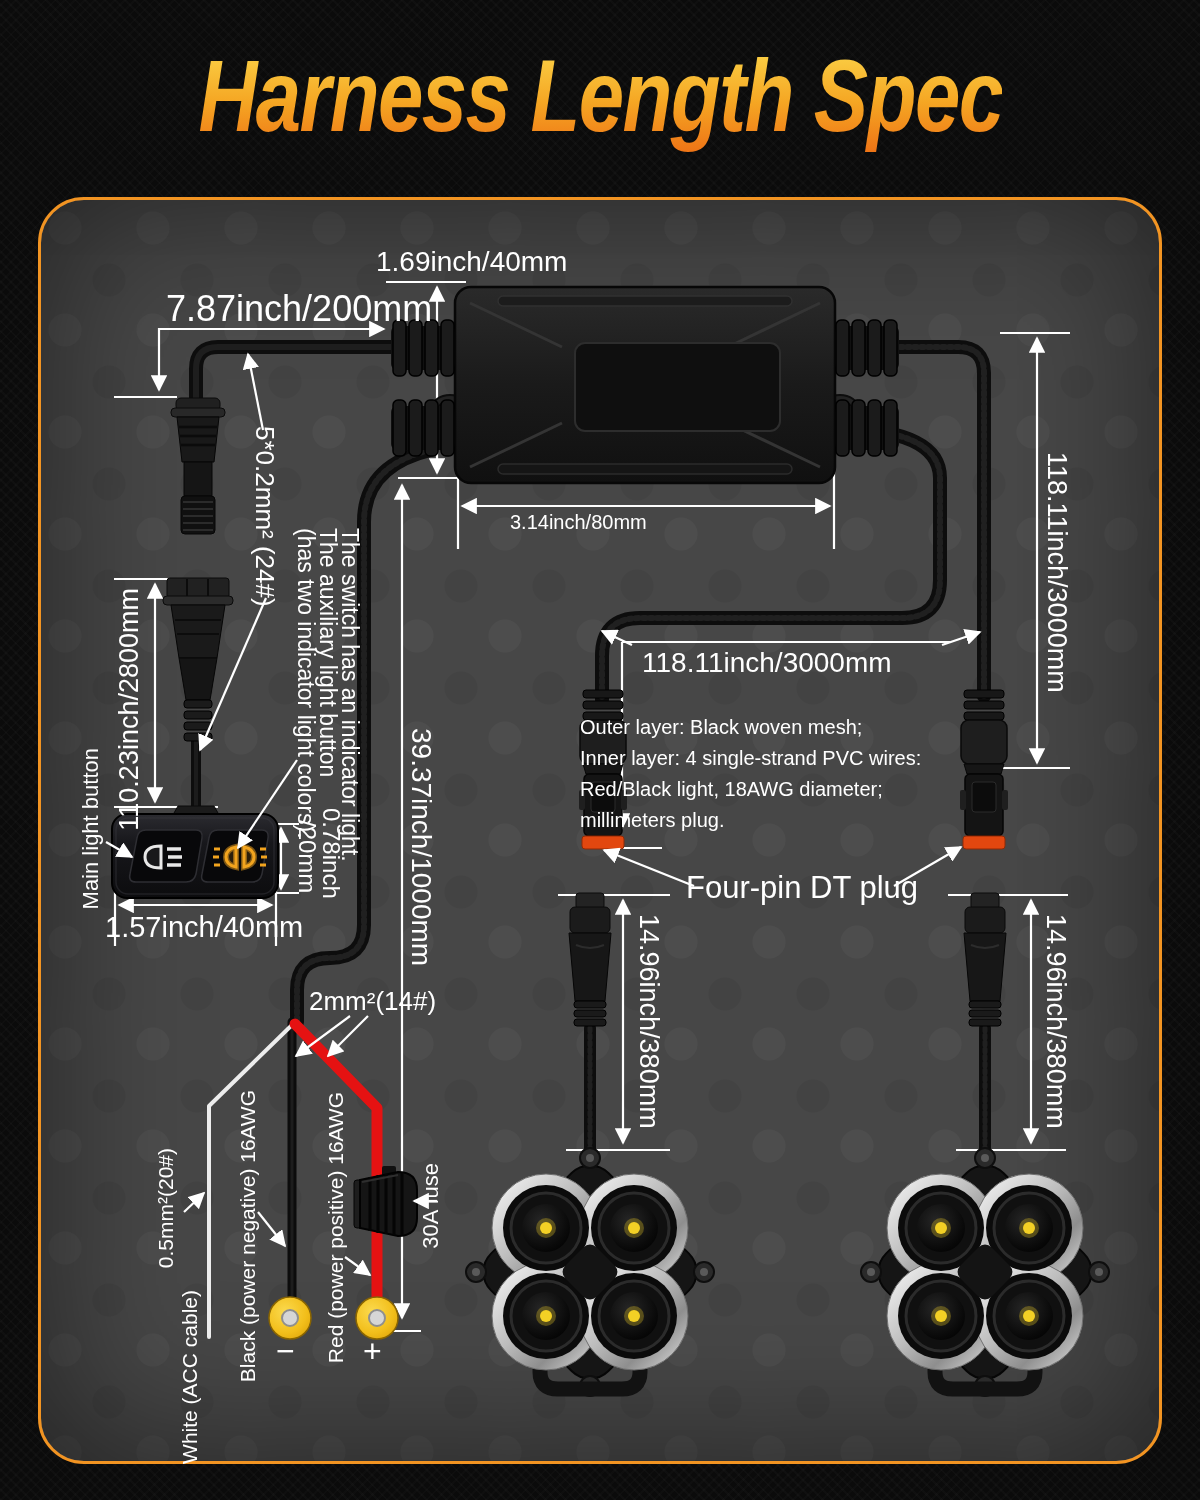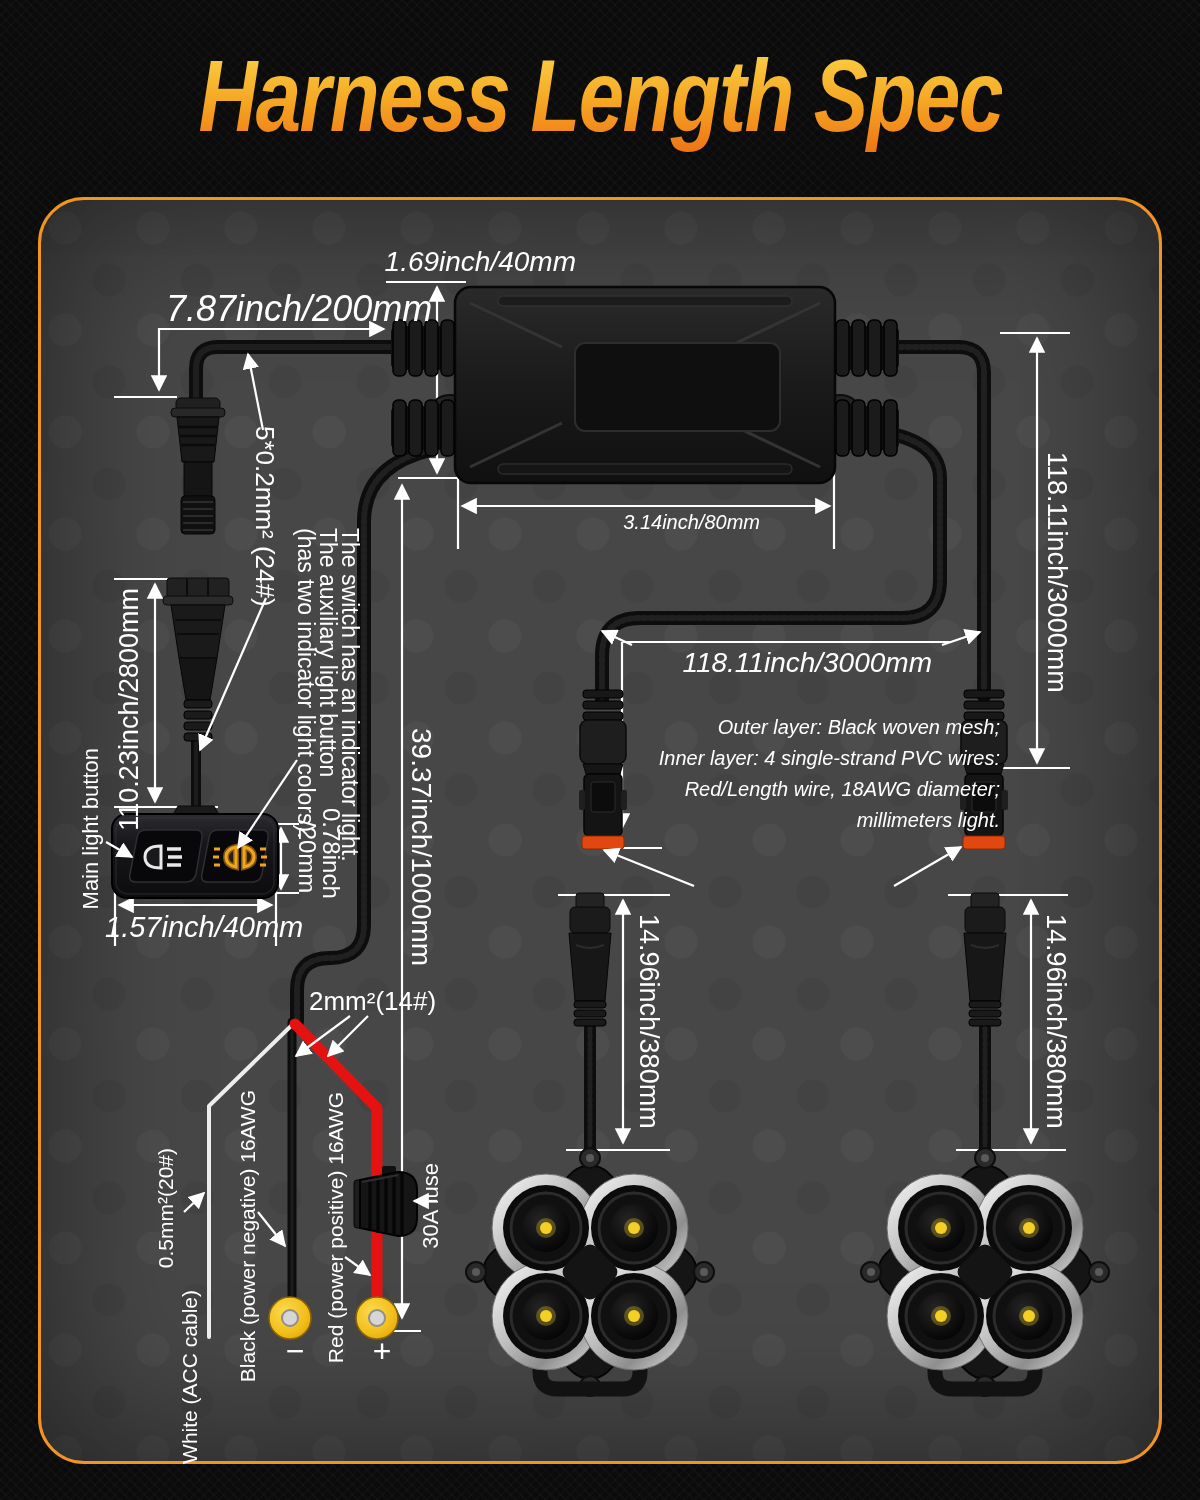--- a/index.html
+++ b/index.html
@@ -17,21 +17,21 @@
       radial-gradient(circle at 68px 80px, rgba(0,0,0,0.06) 16px, transparent 17px);
     background-size:88px 102px;
     box-shadow: inset 0 0 150px rgba(0,0,0,0.55);}
   #titlebar{position:absolute;left:0;top:38px;width:1200px;text-align:center;font-style:italic;}
   #titlebar span{display:inline-block;font-size:102px;font-weight:bold;letter-spacing:-2px;
     transform:scaleX(0.8);transform-origin:center;
     background:linear-gradient(180deg,#FBD348 8%,#F5A623 55%,#EE7115 100%);
     -webkit-background-clip:text;background-clip:text;color:transparent;}
   svg{position:absolute;left:0;top:0;}
   .lbl{position:absolute;color:#fff;white-space:nowrap;line-height:1.12;}
-  .c{text-align:right;font-style:italic;}
+  .c{text-align:left;}
   .vcw{writing-mode:vertical-rl;}
   .vccw{writing-mode:vertical-rl;transform:rotate(180deg);}
 </style>
 </head>
 <body>
 
 <div id="stage">
   <div id="panel"></div>
 
   <svg width="1200" height="1500" viewBox="0 0 1200 1500">
@@ -415,23 +415,24 @@
   <div class="lbl vccw" style="left:154px;top:1148px;font-size:21px;">0.5mm²(20#)</div>
 
   <div class="lbl vcw" style="left:336px;top:528px;font-size:23px;">The switch has an indicator light.</div>
   <div class="lbl vcw" style="left:314px;top:528px;font-size:23px;">The auxiliary light button</div>
   <div class="lbl vcw" style="left:292px;top:528px;font-size:23px;">(has two indicator light colors).</div>
   <div class="lbl vccw" style="left:79px;top:748px;font-size:22px;">Main light button</div>
 
   <div class="lbl c" style="left:580px;top:712px;width:420px;font-size:20px;line-height:31px;">
     <div>Outer layer: Black woven mesh;</div>
     <div>Inner layer: 4 single-strand PVC wires:</div>
-    <div>Red/Length wire, 18AWG diameter;</div>
-    <div>millimeters light.</div>
+    <div>Red/Black light, 18AWG diameter;</div>
+    <div>millimeters plug.</div>
   </div>
+  <div class="lbl c" style="left:686px;top:871px;width:210px;font-size:31px;">Four-pin DT plug</div>
 
   <div class="lbl vccw" style="left:178px;top:1290px;font-size:21px;">White (ACC cable)</div>
   <div class="lbl vccw" style="left:236px;top:1090px;font-size:21px;">Black (power negative) 16AWG</div>
   <div class="lbl vccw" style="left:324px;top:1092px;font-size:21px;">Red (power positive) 16AWG</div>
   <div class="lbl vccw" style="left:419px;top:1163px;font-size:22px;">30A fuse</div>
   <div class="lbl c" style="left:276px;top:1334px;width:28px;font-size:32px;">−</div>
   <div class="lbl c" style="left:363px;top:1334px;width:28px;font-size:32px;">+</div>
 </div>
 
 </body></html>

